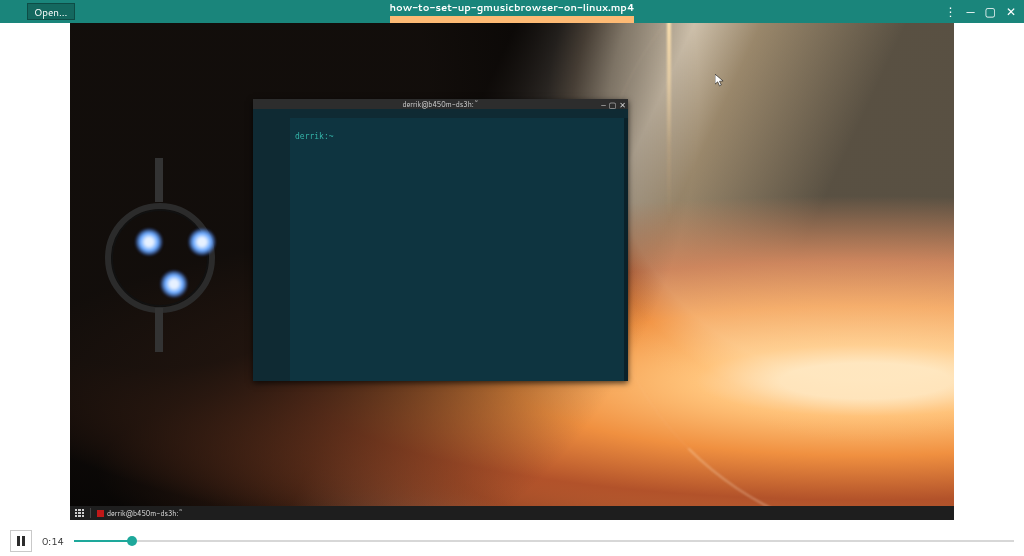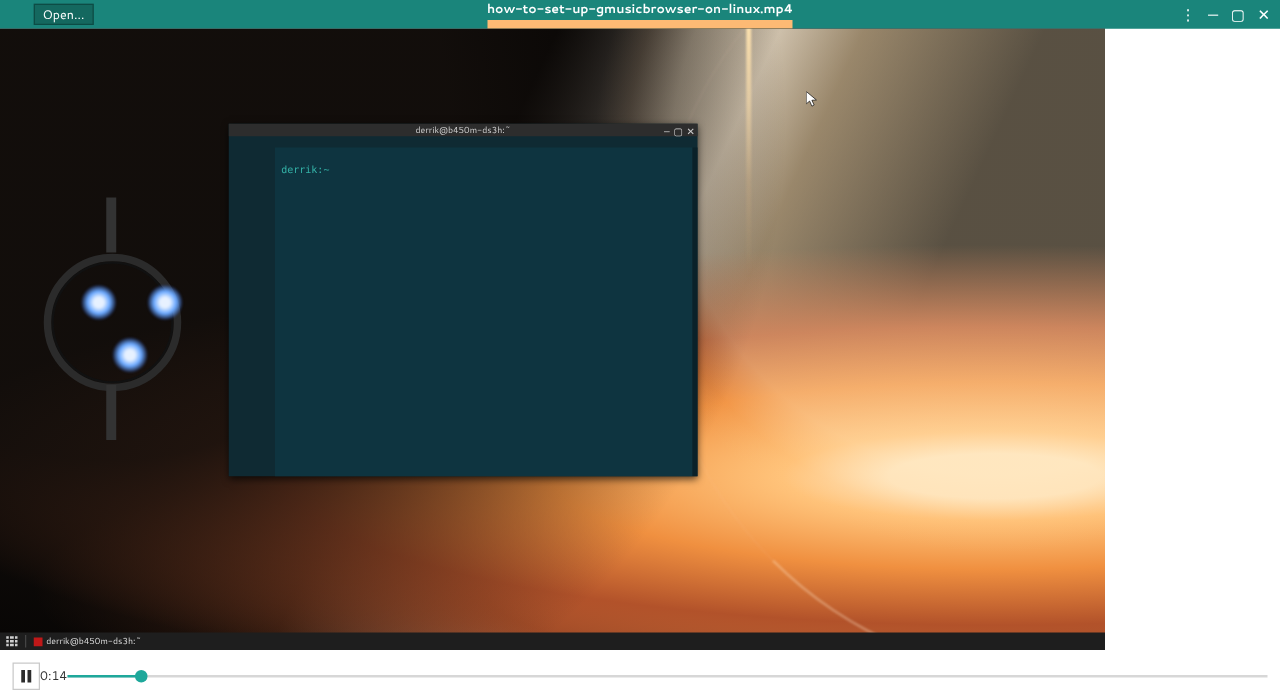--- a/index.html
+++ b/index.html
@@ -8,21 +8,21 @@
   
   .titlebar { height: 23px; background: #1a857b; display: flex; align-items: center; color: #fff; font-size: 10px; position: relative; padding-left: 24px; }
   .open-btn { height: 17px; margin-left: 3px; padding: 0 6px; background: #14685f; border: 1px solid #0d4c45; color: #fff; display: flex; align-items: center; cursor: pointer; }
   .tabs { position: absolute; left: 0; right: 0; display: flex; justify-content: center; gap: 12px; pointer-events: none; }
   .tab { color: #cfe6e3; padding-bottom: 2px; pointer-events: auto; cursor: pointer; }
   .tab.active { color: #fff; font-weight: 600; border-bottom: 7px solid #fdba74; }
   .win-btns { margin-left: auto; display: flex; gap: 10px; padding-right: 8px; align-items: center; }
   .win-btns span { cursor: pointer; font-size: 12px; line-height: 1; }
 
   
-  .stage { position: relative; width: 100%; height: 503px; display: flex; justify-content: flex-start; align-items: flex-start; }
+  .stage { position: relative; width: 100%; height: 503px; display: flex; justify-content: center; align-items: flex-start; }
   .video-frame { position: relative; width: 884px; height: 497px; margin-top: 0; background: #000; overflow: hidden; }
 
   
   .bg   { position: absolute; inset: 0; }
   .bg1  { background: radial-gradient(circle at 86% 20%, #000 0 28%, rgba(0,0,0,0) 30%), #000; }
   .bg2  { background:
             radial-gradient(circle at 90% 20%, rgba(255,230,190,.35) 29%, rgba(255,190,120,.12) 33%, rgba(0,0,0,0) 36%),
             radial-gradient(ellipse 160% 60% at 90% 72%, #ffe7c0 0 6%, #ffc37a 12%, #f09040 25%, #b2522a 40%, rgba(35,18,10,0) 62%),
             radial-gradient(ellipse 140% 50% at 80% 90%, #d98a4a 0 8%, #884223 26%, rgba(0,0,0,0) 55%),
             linear-gradient(115deg, rgba(0,0,0,0) 40%, rgba(255,244,228,.7) 56%, rgba(248,210,155,.4) 62%, rgba(0,0,0,0) 75%);
@@ -54,21 +54,21 @@
   .cursor svg { width:100%; height:100%; }
 
   
   .taskbar { position:absolute; left:0; right:0; bottom:0; height:14px; background:#1e1e1e; display:flex; align-items:center; gap:6px; padding:0 5px; }
   .taskbar .grid-ic { width:9px; height:9px; display:grid; grid-template:repeat(3,1fr)/repeat(3,1fr); gap:1px; }
   .taskbar .grid-ic i{ background:#cfcfcf; }
   .task-item { display:flex; align-items:center; gap:3px; color:#ddd; font-size:7px; }
   .task-item .badge{ width:7px;height:7px;background:#c01818;}
 
   
-  .controls { position:absolute; left:0; right:0; bottom:0; height:30px; background:#fff; display:flex; align-items:center; padding:0 10px; }
+  .controls { position:absolute; left:0; right:0; bottom:0; height:30px; background:#fff; display:flex; align-items:center; padding:0 10px; gap:10px; }
   .play-btn { width:22px; height:22px; border:1px solid #c9c9c9; display:flex; align-items:center; justify-content:center; cursor:pointer; }
   .play-btn .bars{ display:flex; gap:2px;}
   .play-btn .bars i{ width:3px; height:10px; background:#2c2c2c; display:block;}
   .time { font-size:10px; color:#333; }
   .seek { flex:1; height:14px; position:relative; }
   .seek-track { position:absolute; left:0; right:0; top:6px; height:2px; background:#d7d7d7; }
   .seek-fill  { position:absolute; left:0; top:6px; height:2px; background:#1ea89b; }
   .seek-thumb { position:absolute; top:2px; width:10px; height:10px; border-radius:50%; background:#1ea89b; }
 </style>
 </head>

